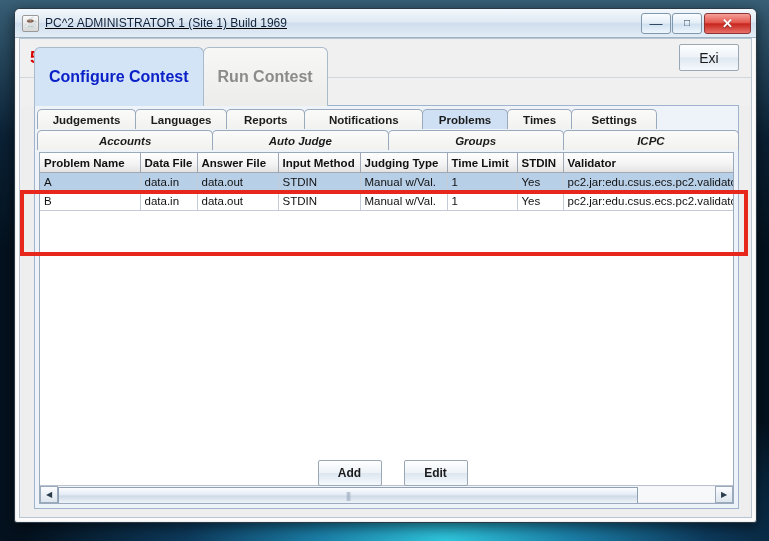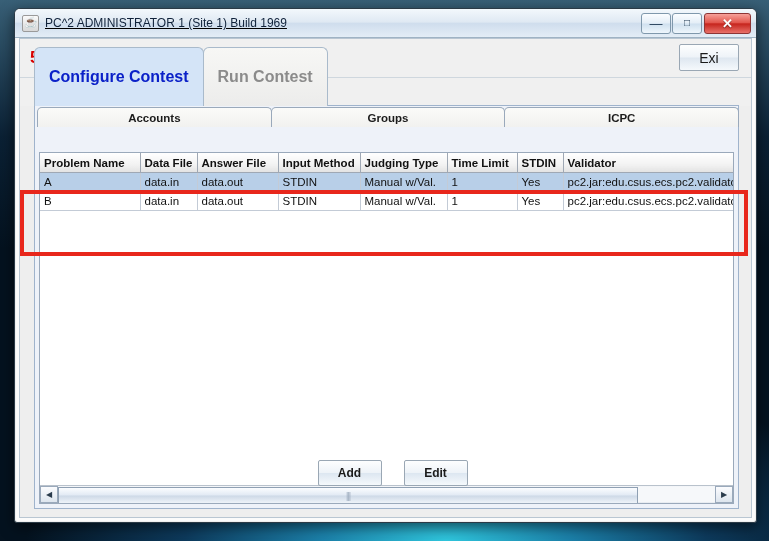--- a/index.html
+++ b/index.html
@@ -174,21 +174,21 @@
     border: 1px solid #9aa9bb;
     border-bottom: none;
     border-radius: 5px 5px 0 0;
     background: linear-gradient(180deg,#fbfbf9 0%, #f1f1ef 100%);
     margin-right: -1px;
     padding: 0 8px;
     cursor: default;
     position: relative;
   }
   .stab.sel { background: #cfe0f5; z-index: 4; }
-  #subrow2 .stab { flex: 1 1 0; padding: 0; }
+  #subrow2 .stab { flex: 1 1 0; padding: 0; font-style: italic; }
 
   
   #tablewrap {
     position: absolute;
     left: 4px; right: 4px; top: 46px; bottom: 4px;
     background: #ffffff;
     border: 1px solid #9aa9bb;
     overflow: hidden;
   }
   #tablescroll {
@@ -315,23 +315,33 @@
       <div id="exit-button">Exi</div>
     </div>
 
     <div id="maintabs">
       <div class="maintab sel">Configure Contest</div>
       <div class="maintab unsel">Run Contest</div>
     </div>
 
     <div id="subpanel">
 
+      <div id="subrow1">
+        <div class="stab" style="min-width: 81px;">Judgements</div>
+        <div class="stab" style="min-width: 74.3px;">Languages</div>
+        <div class="stab" style="min-width: 60.9px;">Reports</div>
+        <div class="stab" style="min-width: 101.1px;">Notifications</div>
+        <div class="stab sel" style="min-width: 67.6px;">Problems</div>
+        <div class="stab" style="min-width: 47.5px;">Times</div>
+        <div class="stab" style="min-width: 67.6px;">Settings</div>
+      </div>
 
       <div id="subrow2">
         <div class="stab">Accounts</div>
+        <div class="stab">Auto Judge</div>
         <div class="stab">Groups</div>
         <div class="stab">ICPC</div>
       </div>
 
       <div id="tablewrap">
         <div id="tablescroll">
           <table class="grid">
             <colgroup id="grid-cols">
                 <col style="width: 100px;">
                 <col style="width: 57px;">

